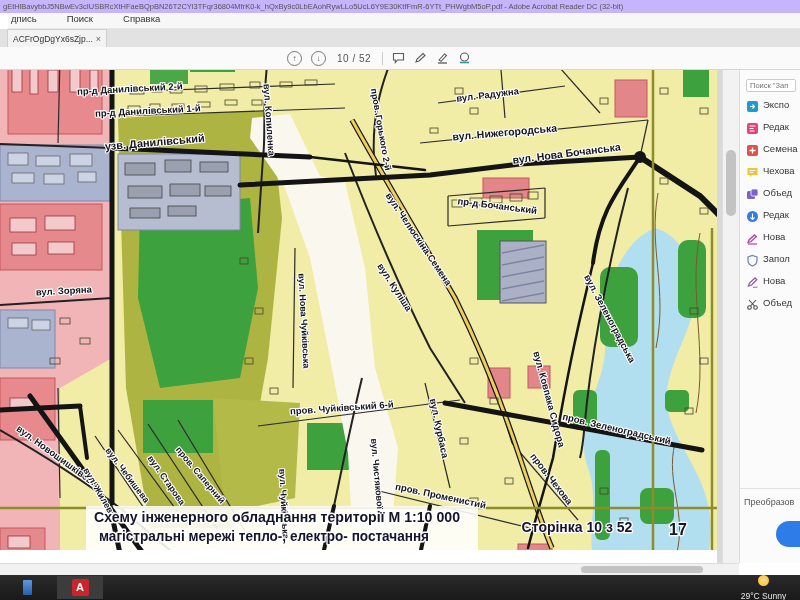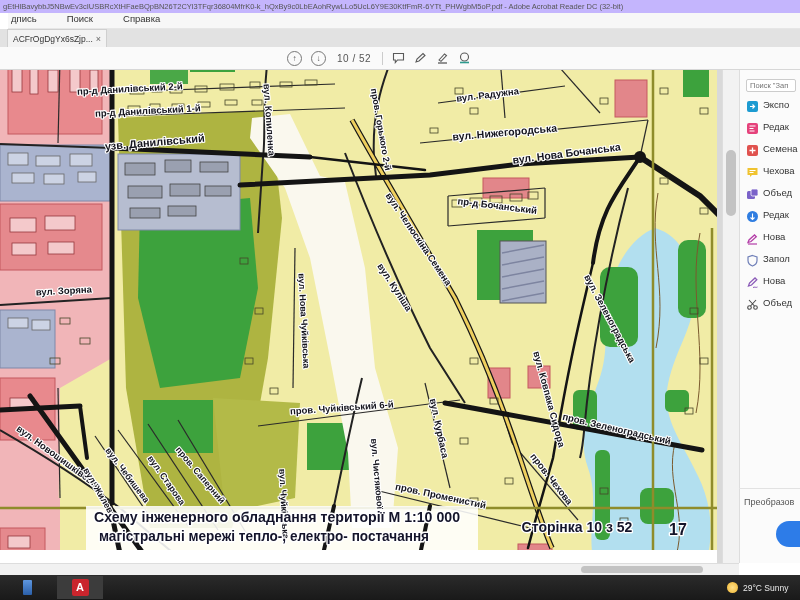--- a/index.html
+++ b/index.html
@@ -43,21 +43,21 @@
   .convlabel{position:absolute;left:744px;top:497px;width:60px;font-size:9px;color:#555;white-space:nowrap;overflow:hidden;}
   .convbtn{position:absolute;left:776px;top:521px;width:44px;height:26px;border-radius:13px;background:#2d7ce8;}
   
   .taskbar{left:0;top:575px;width:800px;height:25px;background:linear-gradient(#2b2b2b,#191919);}
   .tb-icon1{position:absolute;left:18px;top:579px;width:18px;height:17px;display:flex;align-items:center;justify-content:center;}
   .tb-icon1 .bar{width:9px;height:15px;background:linear-gradient(#5e97e0,#2b5fa8);border-radius:1px;}
   .tb-active{position:absolute;left:57px;top:576px;width:46px;height:23px;background:#3c3c3c;display:flex;
              align-items:center;justify-content:center;}
   .tb-acro{width:17px;height:17px;background:#c9252d;border-radius:2px;color:#fff;font-size:11px;font-weight:bold;
            display:flex;align-items:center;justify-content:center;line-height:1;}
-  .tb-weather{position:absolute;left:727px;top:575px;width:73px;height:25px;display:flex;align-items:center;gap:5px;overflow:hidden;}
+  .tb-weather{position:absolute;left:727px;top:575px;width:73px;height:25px;display:flex;align-items:center;gap:5px;overflow:hidden;flex-direction:column;}
   .sun{width:11px;height:11px;border-radius:50%;background:radial-gradient(#ffe08a,#f0b52f);flex:0 0 11px;}
   .wtxt{font-size:8.5px;color:#e9e9e9;white-space:nowrap;}
 </style>
 </head>
 <body>
 
 <div class="abs titlebar">
   <span>gEtHlBavybbJ5NBwEv3cIUSBRcXtHFaeBQpBN26T2CYl3TFqr36804MfrK0-k_hQxBy9c0LbEAohRywLLo5UcL6Y9E30KtfFmR-6YTt_PHWgbM5oP.pdf - Adobe Acrobat Reader DC (32-bit)</span>
 </div>
 

